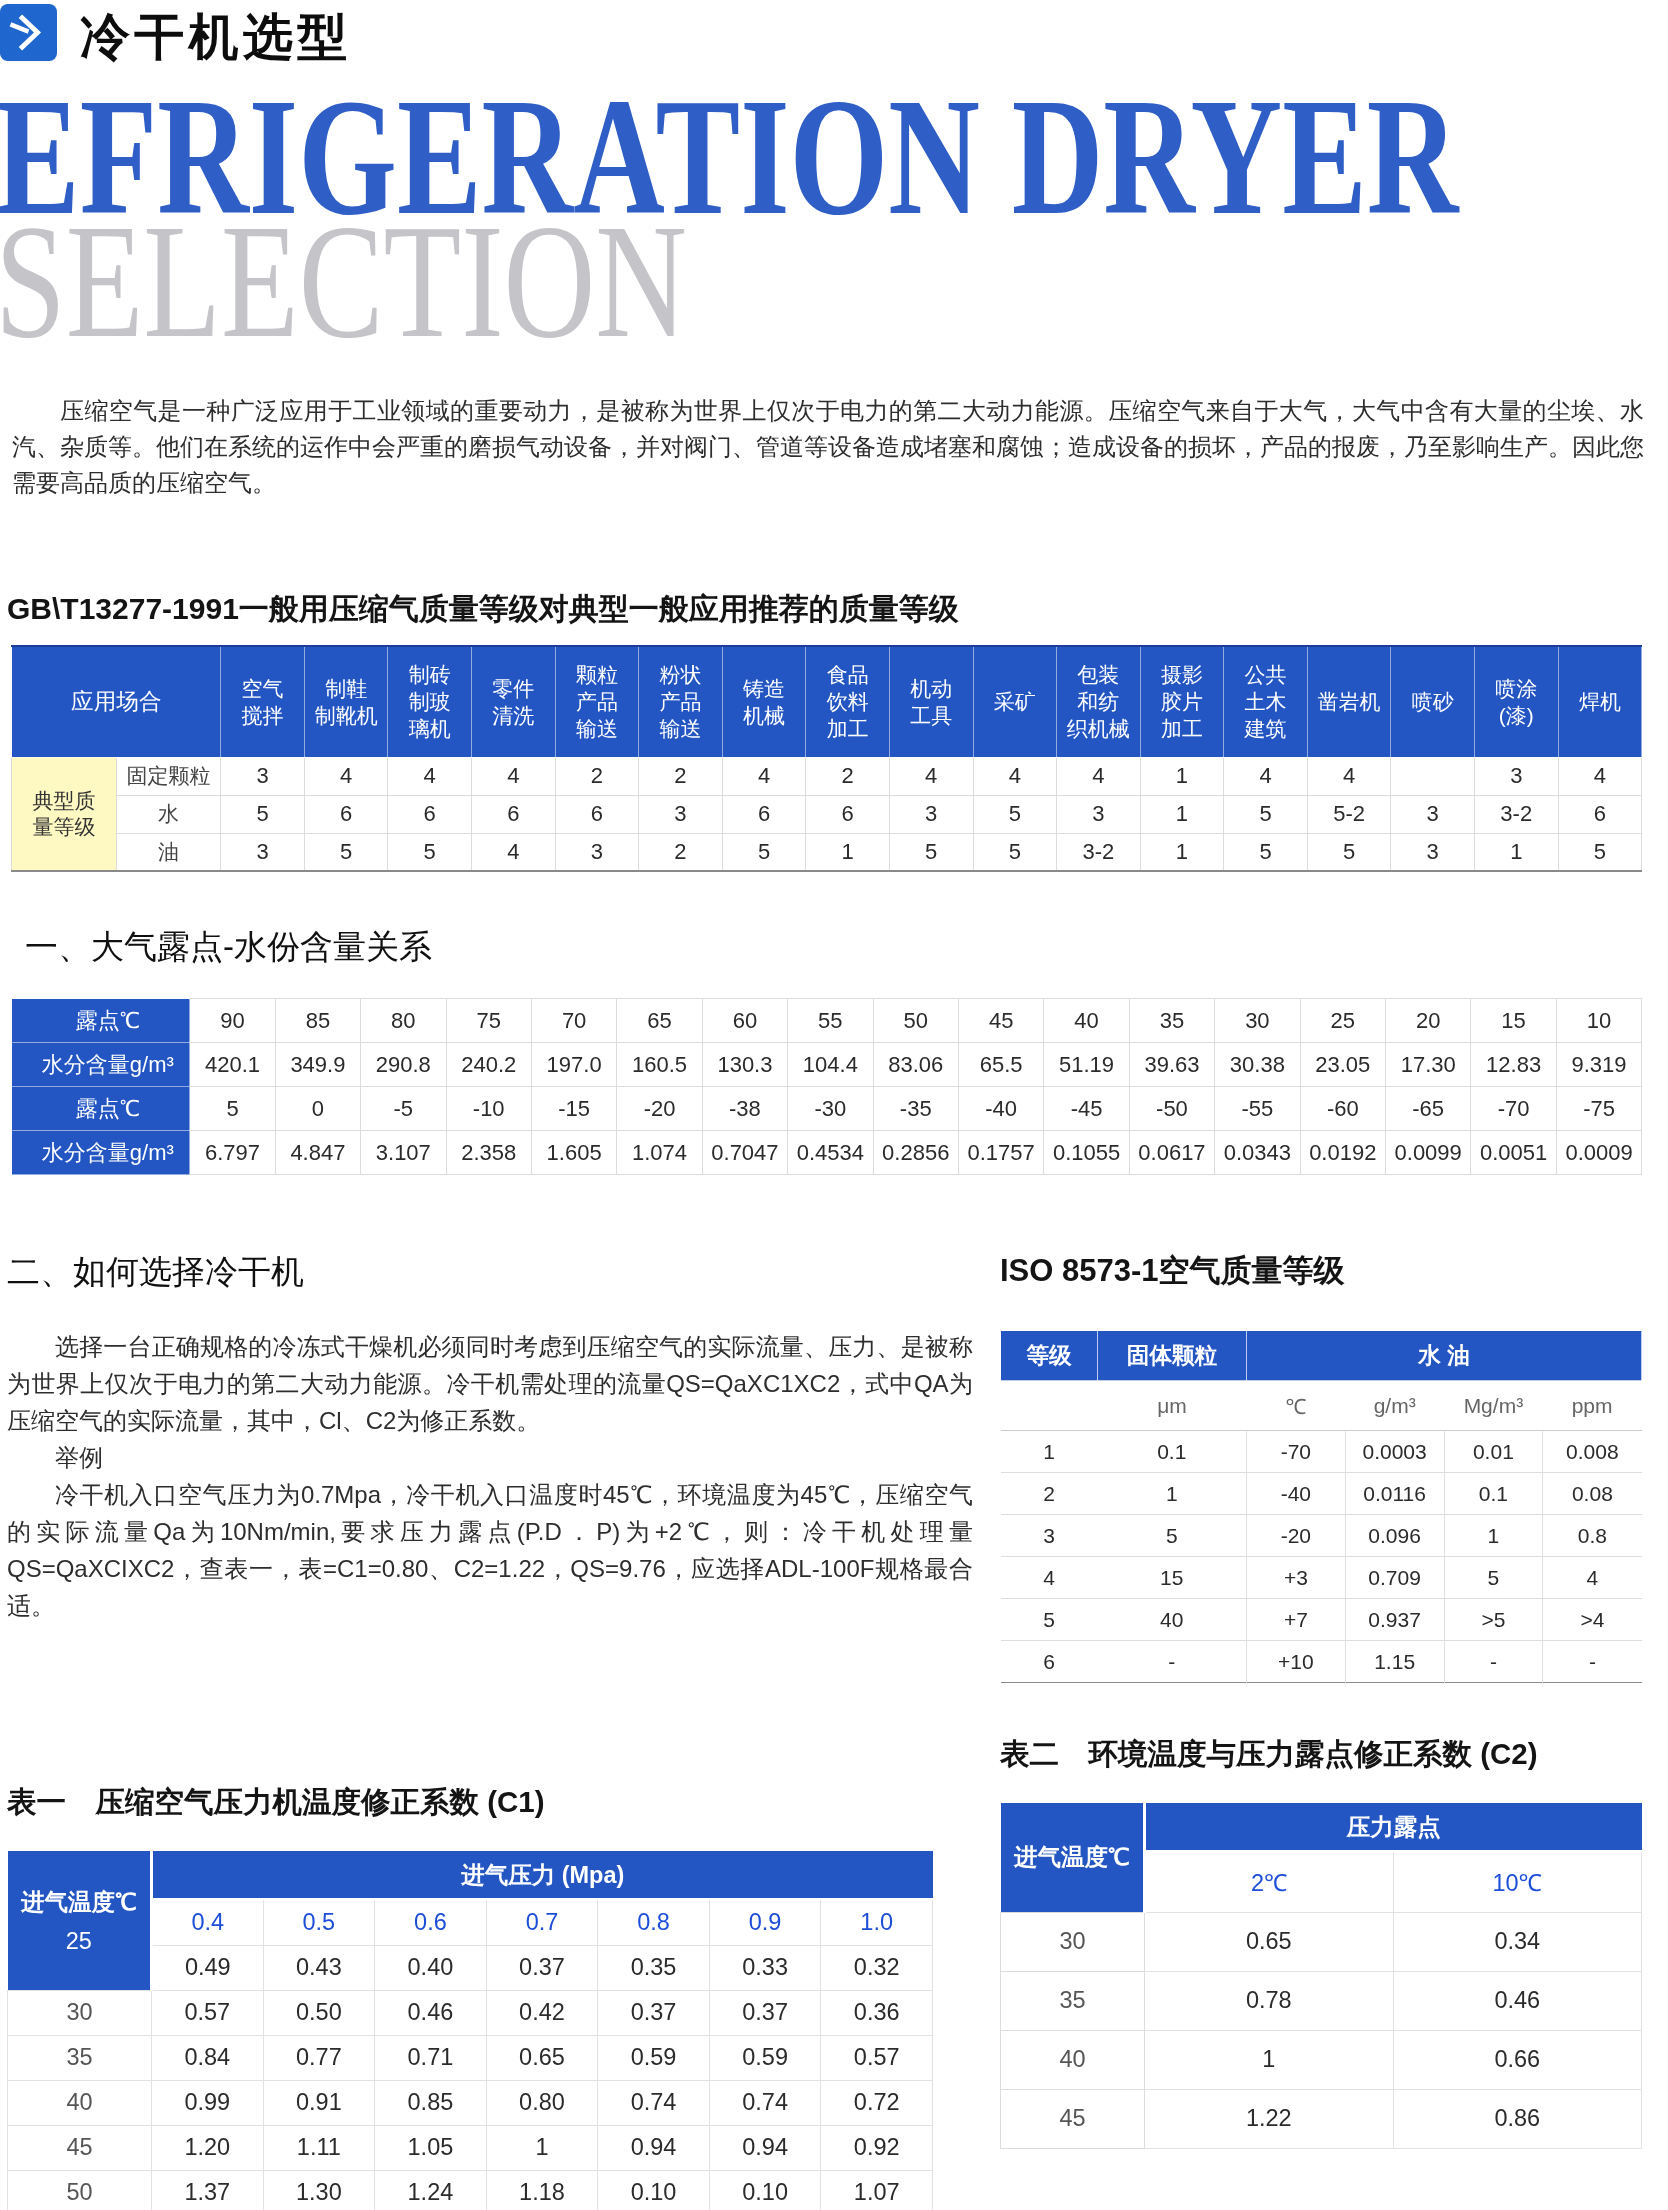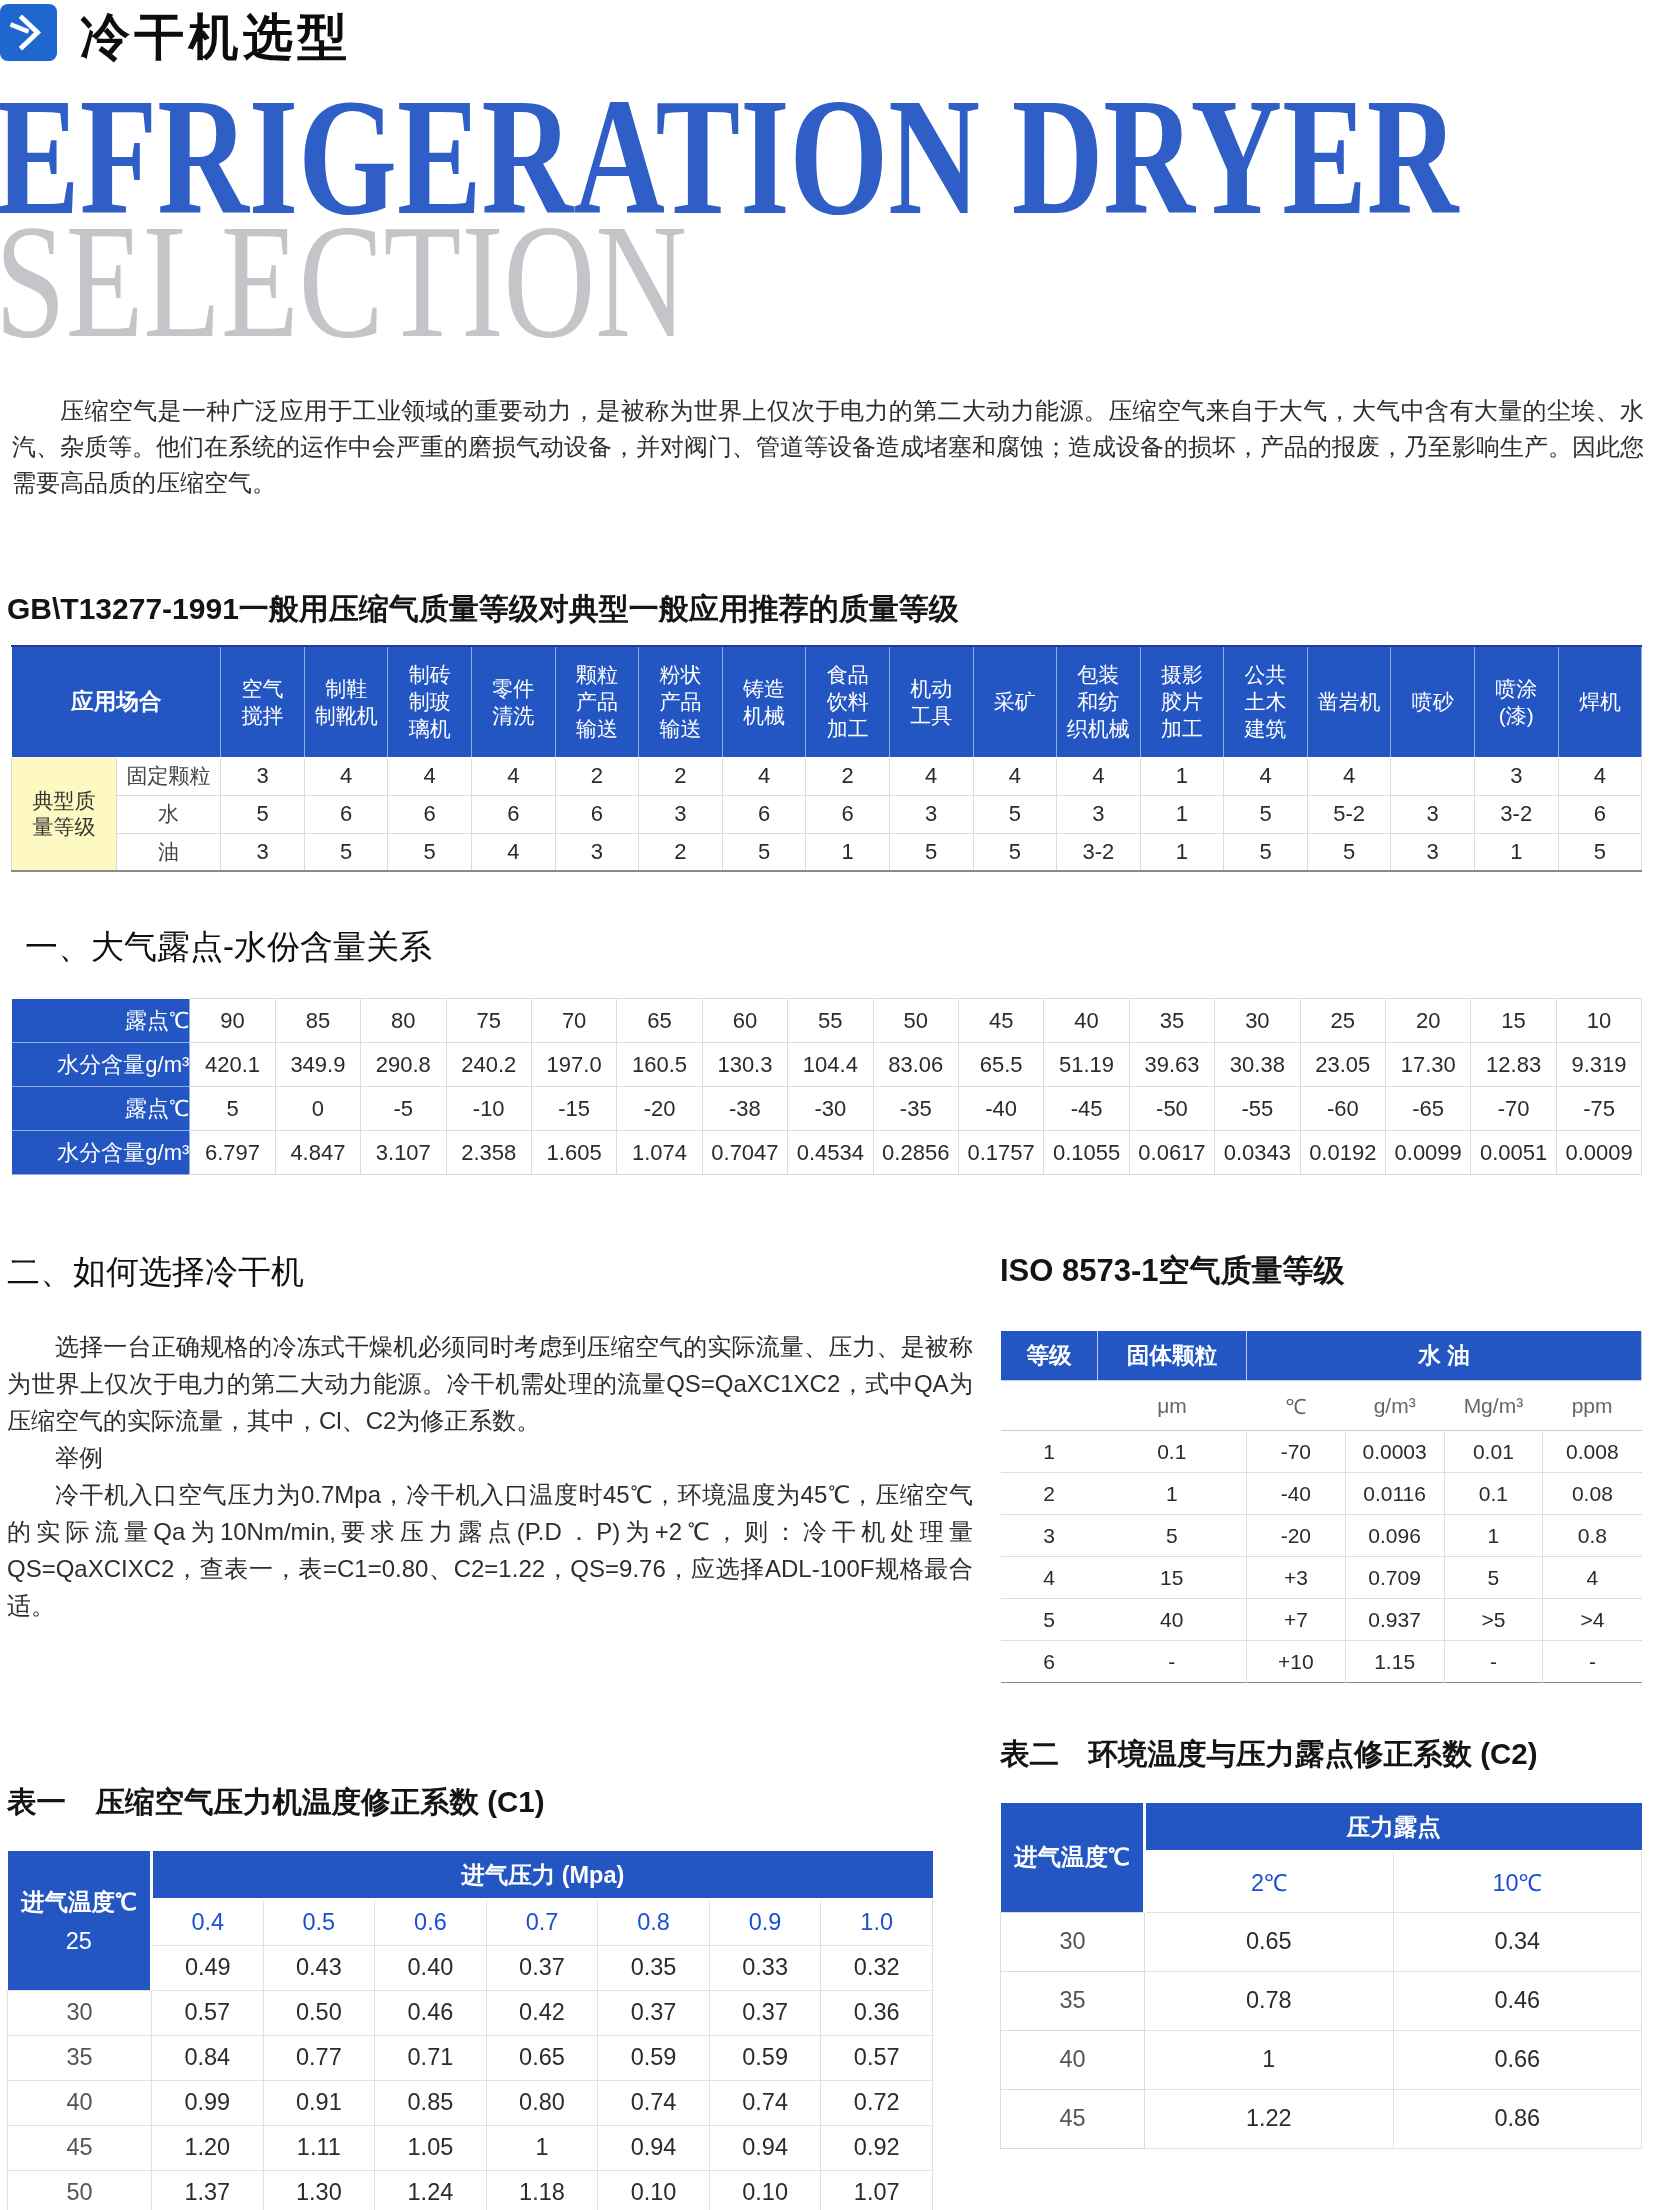--- a/index.html
+++ b/index.html
@@ -29,33 +29,33 @@
   td, th { text-align:center; vertical-align:middle; font-weight:normal; }
   .blue { background:#2456c3; color:#fff; }
   .val { border:0.9px solid #dcdcdc; color:#2b2b2b; background:#fff; }
   .rowlabel { border:0.9px solid #dcdcdc; background:#fff; color:#444; }
 
   
   .gb-heading { position:absolute; left:7px; top:589px; font-size:30px; font-weight:600; color:#141414; }
   .gb-wrap { position:absolute; left:11.3px; top:645px; width:1631px; }
   .gb-wrap table { width:100%; border-top:2.6px solid #1c3d9c; border-bottom:2.6px double #8a8a8a; }
   .gb-wrap th { border:0.9px solid rgba(255,255,255,.5); }
-  th.gbcorner { width:209px; font-size:22.6px; font-weight:700; height:111px;text-align:center; }
+  th.gbcorner { width:209px; font-size:22.6px; font-weight:400; height:111px;text-align:center; }
   th.gbcol { font-size:21px; line-height:27px; font-weight:500; white-space:pre-line; padding:5.2px 1.7px; }
   .gb-wrap td { height:38px; font-size:22px; }
   td.grouplabel { border:0.9px solid #dcdcdc; width:113px; font-size:21px; line-height:26px;
     padding:0 12px; color:#333; background:#fef9c3; }
   .gb-wrap td.rowlabel { width:96px; font-size:21px; }
 
   
   .s1-heading { position:absolute; left:25px; top:925px; font-size:33px; font-weight:500; color:#101010; }
   .dew-wrap { position:absolute; left:11.3px; top:998px; width:1631px; }
   .dew-wrap table { width:100%; border-top:1.7px solid #9a9a9a; border-bottom:1.7px solid #9a9a9a; }
   .dew-wrap td { height:44px; font-size:22px; }
-  td.bluelabel { width:178px; background:#2456c3; color:#fff; text-align:right; padding-left:14px;
+  td.bluelabel { width:178px; background:#2456c3; color:#fff; text-align:center; padding-left:14px;
     font-size:22px; font-weight:500; border:0.9px solid rgba(255,255,255,.5); }
 
   
   .s2 { position:absolute; left:7px; top:1250px; width:966px; }
   .s2-heading { font-size:33px; font-weight:500; color:#101010; }
   .s2 p { font-size:24px; line-height:37px; color:#2d2d2d; text-align:justify; text-indent:2em; }
   .s2 p.first { margin-top:33px; }
 
   
   .iso { position:absolute; left:1000px; top:1250px; width:642px; }

